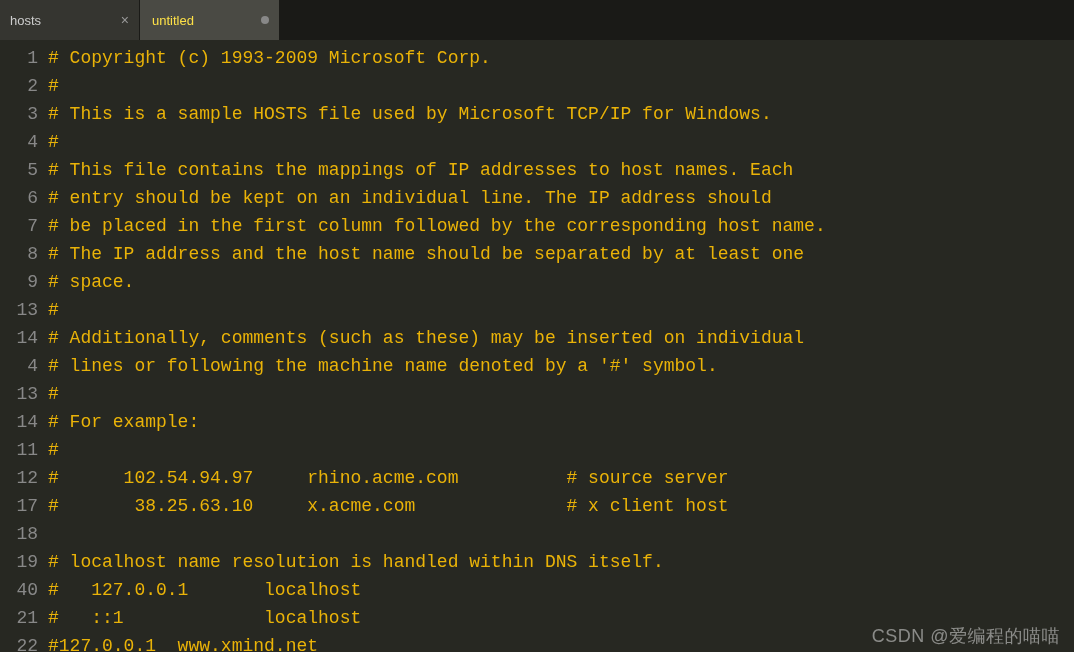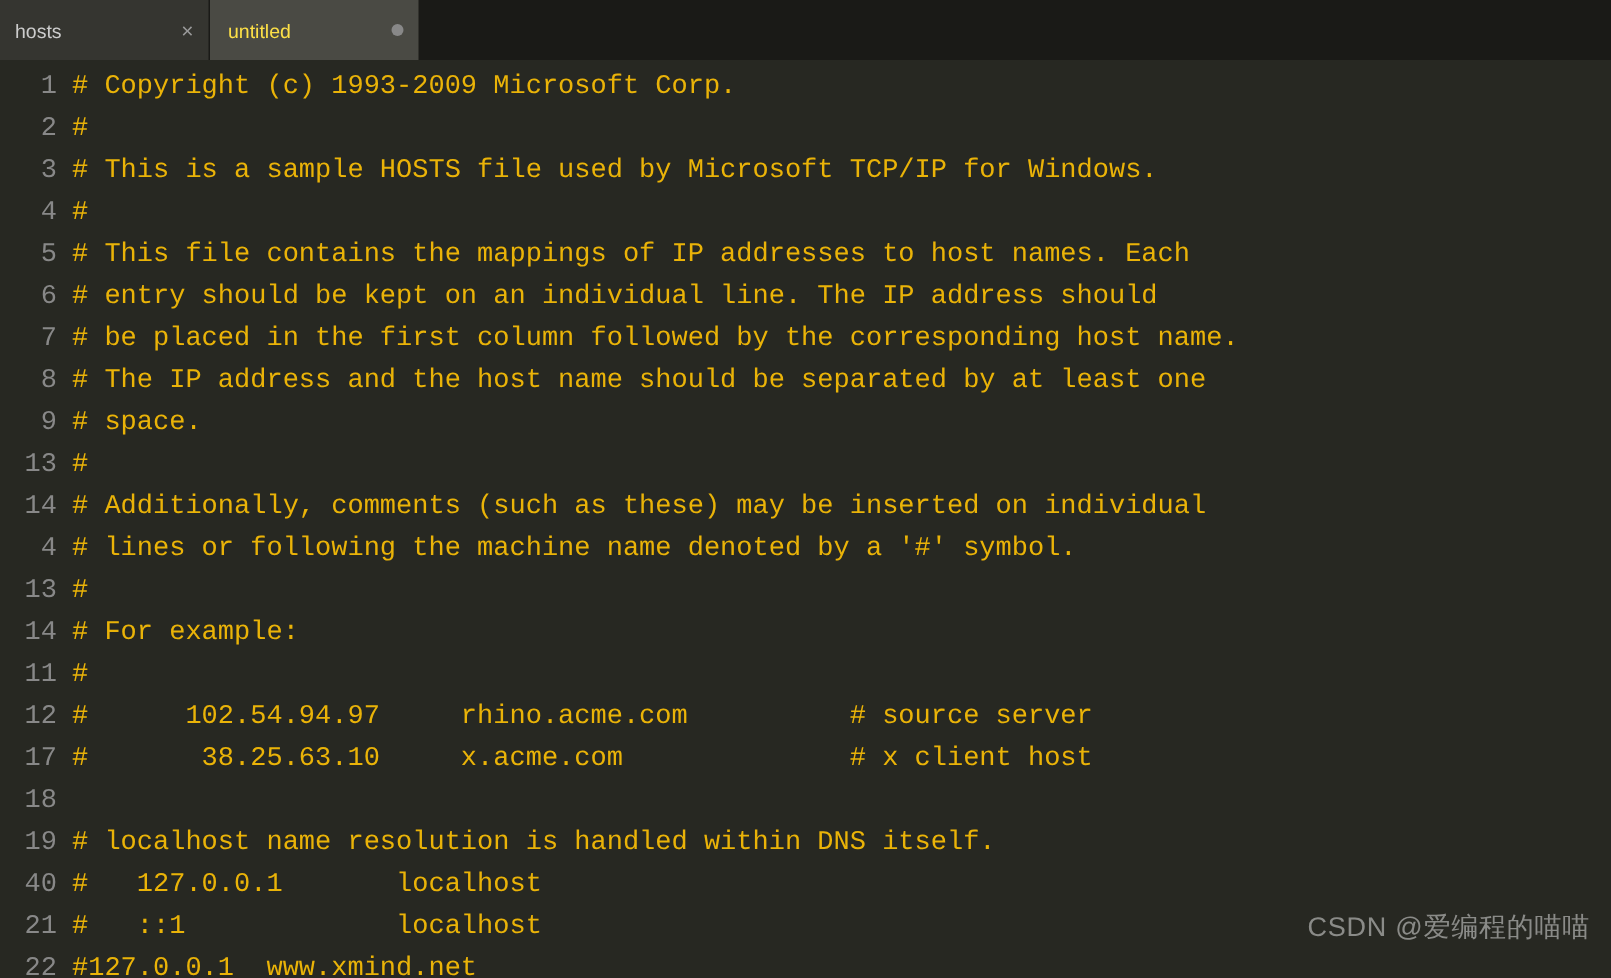--- a/index.html
+++ b/index.html
@@ -76,21 +76,21 @@
     }
     .line {
       line-height: 28px;
       height: 28px;
     }
     .code .line {
       color: #eab308;
     }
     .watermark {
       position: absolute;
-      bottom: 22px;
+      bottom: 4px;
       right: 14px;
       font-family: sans-serif;
       font-size: 18px;
       color: rgba(220,220,220,0.55);
       letter-spacing: 0.5px;
     }
   </style>
 </head>
 <body>
 

